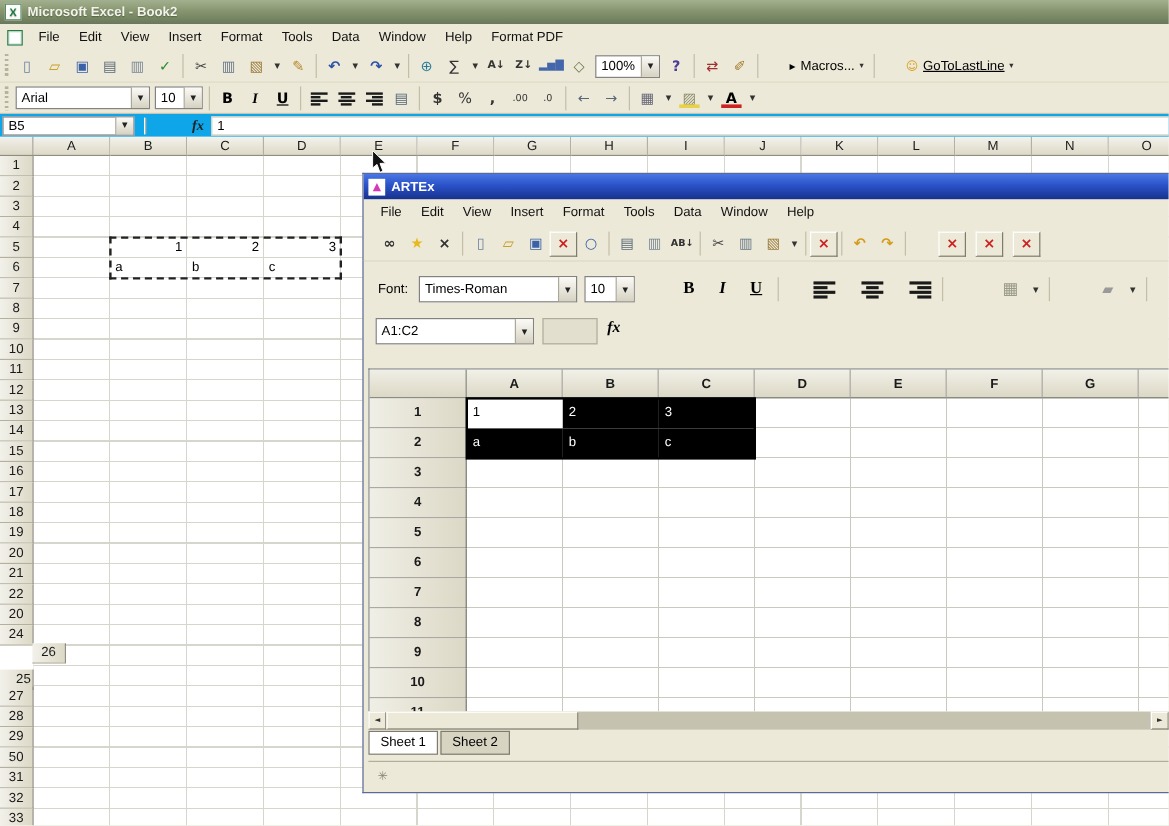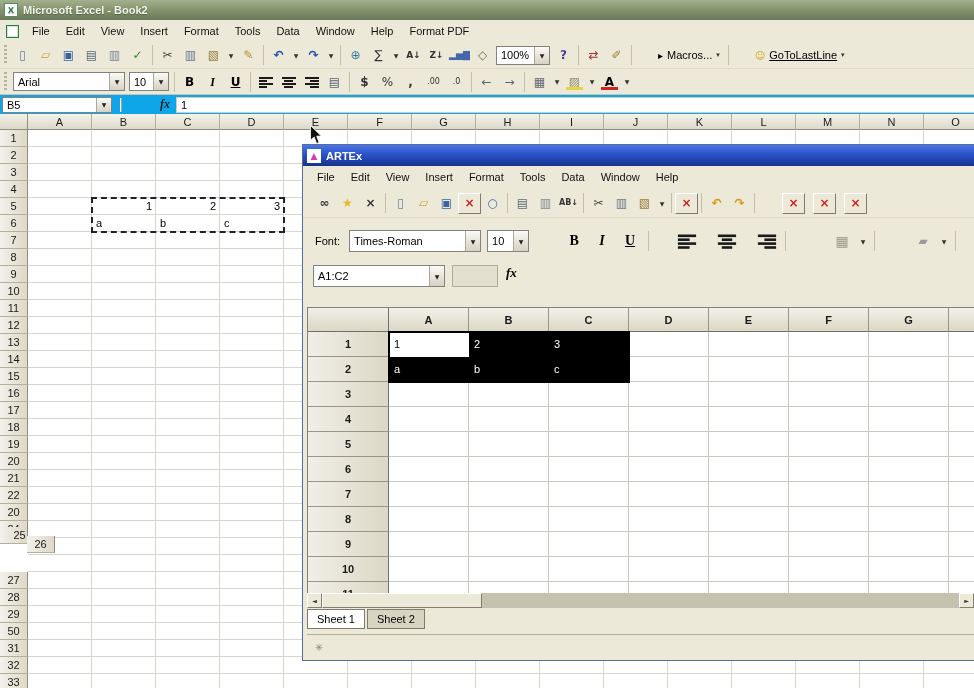--- a/index.html
+++ b/index.html
@@ -357,21 +357,21 @@
       <div class="xl-rowhdr hdr" style="top: 254px;">15</div>
       <div class="xl-rowhdr hdr" style="top: 271px;">16</div>
       <div class="xl-rowhdr hdr" style="top: 288px;">17</div>
       <div class="xl-rowhdr hdr" style="top: 305px;">18</div>
       <div class="xl-rowhdr hdr" style="top: 322px;">19</div>
       <div class="xl-rowhdr hdr" style="top: 339px;">20</div>
       <div class="xl-rowhdr hdr" style="top: 356px;">21</div>
       <div class="xl-rowhdr hdr" style="top: 373px;">22</div>
       <div class="xl-rowhdr hdr" style="top: 390px;">20</div>
       <div class="xl-rowhdr hdr" style="top: 407px;">24</div>
-      <div class="xl-rowhdr hdr" style="top: 413px; padding-left: 12px;">25</div>
+      <div class="xl-rowhdr hdr" style="top: 444px; padding-left: 12px;">25</div>
       <div class="xl-rowhdr hdr" style="top: 422px; margin-left: 27px;">26</div>
       <div class="xl-rowhdr hdr" style="top: 458px;">27</div>
       <div class="xl-rowhdr hdr" style="top: 475px;">28</div>
       <div class="xl-rowhdr hdr" style="top: 492px;">29</div>
       <div class="xl-rowhdr hdr" style="top: 509px;">50</div>
       <div class="xl-rowhdr hdr" style="top: 526px;">31</div>
       <div class="xl-rowhdr hdr" style="top: 543px;">32</div>
       <div class="xl-rowhdr hdr" style="top: 560px;">33</div>
       <div class="xl-cell" style="left: 92px; top: 84px; width: 64px; height: 17px; line-height: 17px; text-align: right;">1</div>
       <div class="xl-cell" style="left: 156px; top: 84px; width: 64px; height: 17px; line-height: 17px; text-align: right;">2</div>

